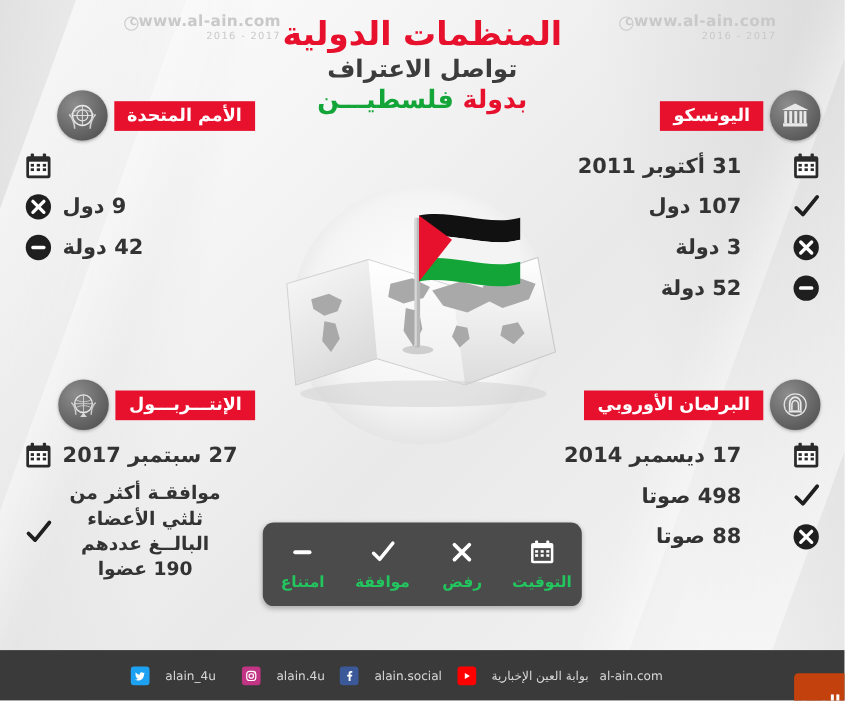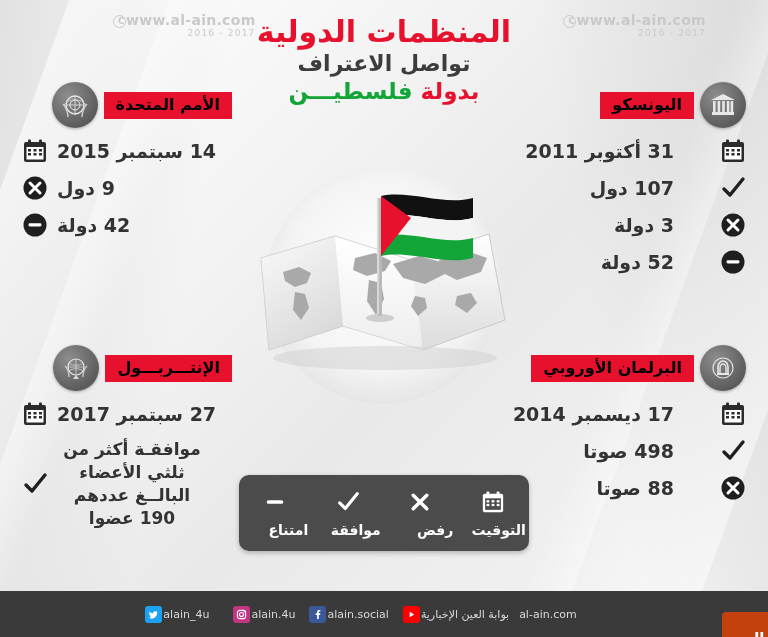--- a/index.html
+++ b/index.html
@@ -53,21 +53,21 @@
   .t1 { font-size: 30px; font-weight: bold; color: #e8112d; letter-spacing: 0; }
   .t2 { font-size: 22px; font-weight: bold; color: #3c3c3c; margin-top: 2px; }
   .t3 { font-size: 23px; font-weight: bold; margin-top: 2px; }
   .t3 .w1 { color: #e8112d; }
   .t3 .w2 { color: #13a538; }
 
   
   .panel { position: absolute; width: 210px; }
   .panel .hdr { display: flex; align-items: center; height: 46px; }
   .panel .badge {
-    background: #e8112d; color: #000000; font-weight: bold; font-size: 16px;
+    background: #e8112d; color: #ffffff; font-weight: bold; font-size: 16px;
     padding: 5px 12px 6px; white-space: nowrap; line-height: 1;
     letter-spacing: 0;
   }
   .panel .logo {
     width: 46px; height: 46px; border-radius: 50%;
     background: radial-gradient(circle at 35% 30%, #8d8d8d, #5d5d5d 70%, #4a4a4a);
     display: flex; align-items: center; justify-content: center;
     color: #e6e6e6; box-shadow: 0 1px 3px rgba(0,0,0,.3);
     flex: 0 0 46px;
   }
@@ -95,31 +95,31 @@
   .map-svg { position: absolute; left: 0; top: 40px; }
   .flag-wrap { position: absolute; left: 112px; top: 22px; }
 
   
   .legend {
     position: absolute; left: 239px; top: 475px; width: 290px; height: 76px;
     background: #4b4b4b; border-radius: 10px;
     display: flex; align-items: center; justify-content: space-around;
     box-shadow: 0 2px 5px rgba(0,0,0,.25);
   }
-  .legend .item { text-align: right; color: #ffffff; width: 66px; }
+  .legend .item { text-align: center; color: #22c55e; width: 66px; }
   .legend .item .gi { height: 28px; display: flex; align-items: center; justify-content: center; }
   .legend .item .lbl { font-size: 14px; font-weight: bold; margin-top: 6px; }
 
   
   .footer {
     position: absolute; left: 0; bottom: 0; width: 768px; height: 46px;
     background: #3a3a3a; display: flex; align-items: center;
   }
   .social { display: flex; align-items: center; gap: 14px; padding-right: 0; margin-left: auto; }
-  .sbox { display: flex; align-items: center; gap: 1px; color: #d8d8d8; font-size: 11px; direction: ltr; }
+  .sbox { display: flex; align-items: center; gap: 14px; color: #d8d8d8; font-size: 11px; direction: ltr; }
   .sicon { width: 17px; height: 17px; border-radius: 3px; display:flex; align-items:center; justify-content:center; }
   .s-tw { background: #1da1f2; } .s-ig { background: #c13584; }
   .s-fb { background: #3b5998; } .s-yt { background: #ff0000; }
   .footer .domain { color: #d8d8d8; font-size: 11px; direction: ltr; margin-right: auto; margin-left: 10px;}
   .logo-badge {
     width: 46px; height: 52px; background: #c2410c; color: #fff;
     display: flex; align-items: center; justify-content: center;
     font-size: 15px; font-weight: bold; border-radius: 4px 0 0 0; margin-top: 48px;
   }
 </style>
@@ -176,21 +176,20 @@
               <g fill="#2b2b2b">
                 <rect x="6" y="11" width="3" height="2.5"></rect>
                 <rect x="11.5" y="11" width="3" height="2.5"></rect>
                 <rect x="17" y="11" width="3" height="2.5"></rect>
                 <rect x="6" y="15" width="3" height="2.5"></rect>
                 <rect x="11.5" y="15" width="3" height="2.5"></rect>
                 <rect x="17" y="15" width="3" height="2.5"></rect>
               </g>
             </svg>
         </span>
-        <span class="txt">14 سبتمبر 2015</span>
       </div>
       <div class="row">
         <span class="ico">
           <svg width="26" height="26" viewBox="0 0 26 26">
               <circle cx="13" cy="13" r="11.5" fill="#1f1f1f"></circle>
               <path d="M8 8 L18 18 M18 8 L8 18" stroke="#fff" stroke-width="3" stroke-linecap="round"></path>
             </svg>
         </span>
         <span class="txt">9 دول</span>
       </div>

